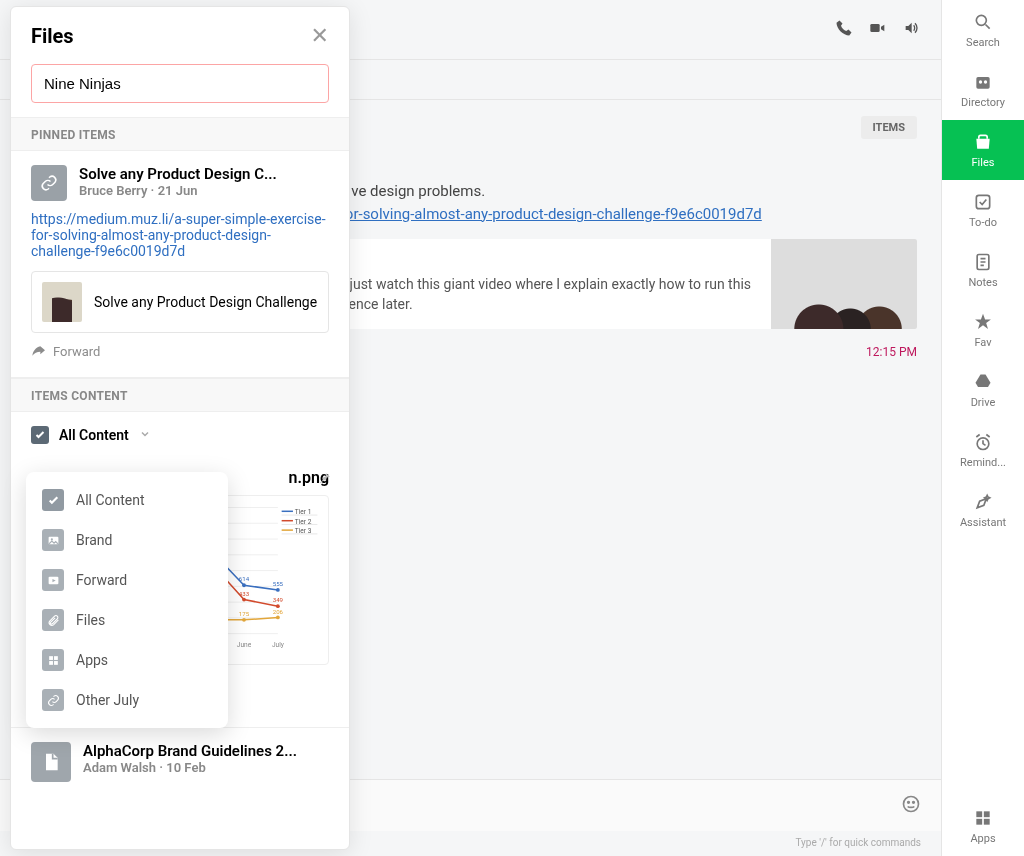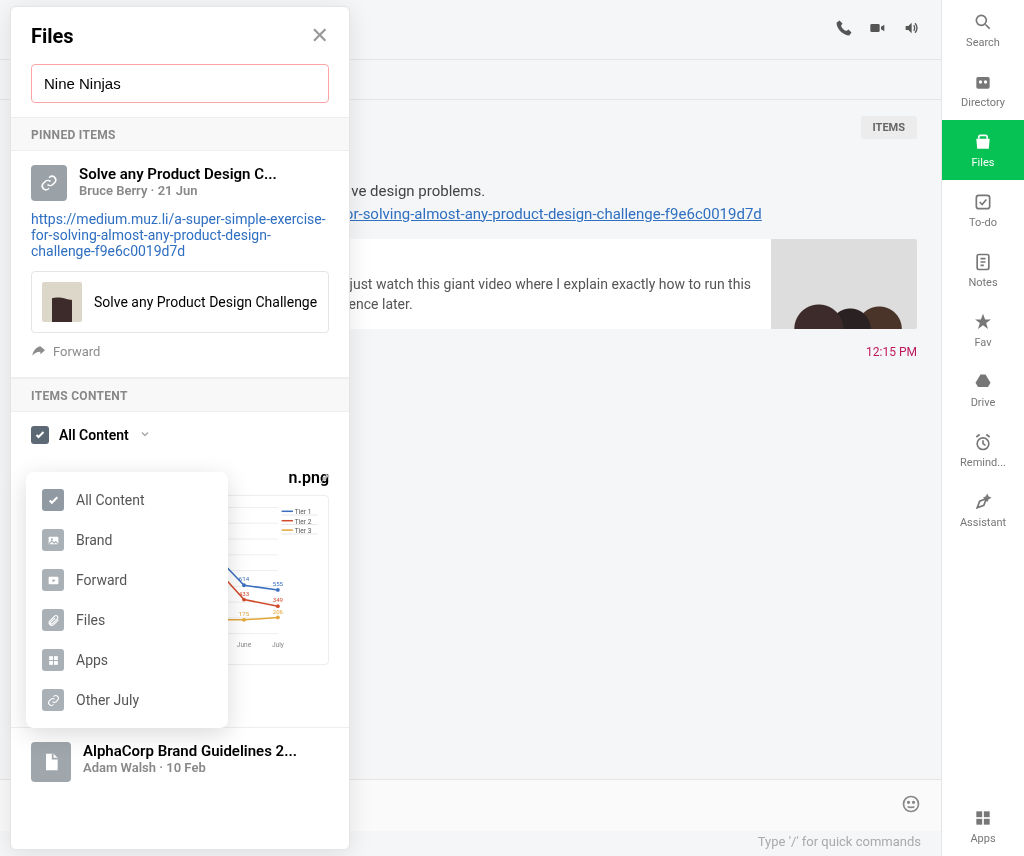--- a/index.html
+++ b/index.html
@@ -40,21 +40,21 @@
 .card .ct .ctitle { font-weight: 700; margin-bottom: 6px; font-size: 15px; }
 .card .ct .cdesc { font-size: 14px; color: #555; line-height: 1.4; }
 .card .thumb { width: 146px; height: 90px; background: #ddd; }
 .actions { display: flex; gap: 24px; color: #888; font-size: 13px; margin-top: 12px; align-items: center; }
 .actions .act { display: inline-flex; align-items: center; gap: 6px; }
 .timestamp { font-size: 12px; color: #be185d; float: right; margin-top: 16px; }
 .attachment-box { border: 1px solid #e2e2e2; border-radius: 6px; padding: 12px; margin-top: 10px; background: #fff; display: inline-block; }
 .composer { height: 52px; border-top: 1px solid #e5e5e5; display: flex; align-items: center; padding: 0 20px; gap: 12px; background: #fafafa; }
 .composer input { flex: 1; border: 0; background: transparent; font-size: 15px; color: #888; outline: none; }
 .composer .smile { color: #888; }
-.hint { font-size: 13px; color: #aaa; white-space: nowrap; margin-left: 40px; }
+.hint { font-size: 10px; color: #aaa; white-space: nowrap; margin-left: 40px; }
 
 
 .files-panel {
   position: absolute;
   top: 6px;
   left: 10px;
   width: 340px;
   bottom: 6px;
   background: #fff;
   border: 1px solid #e5e5e5;

